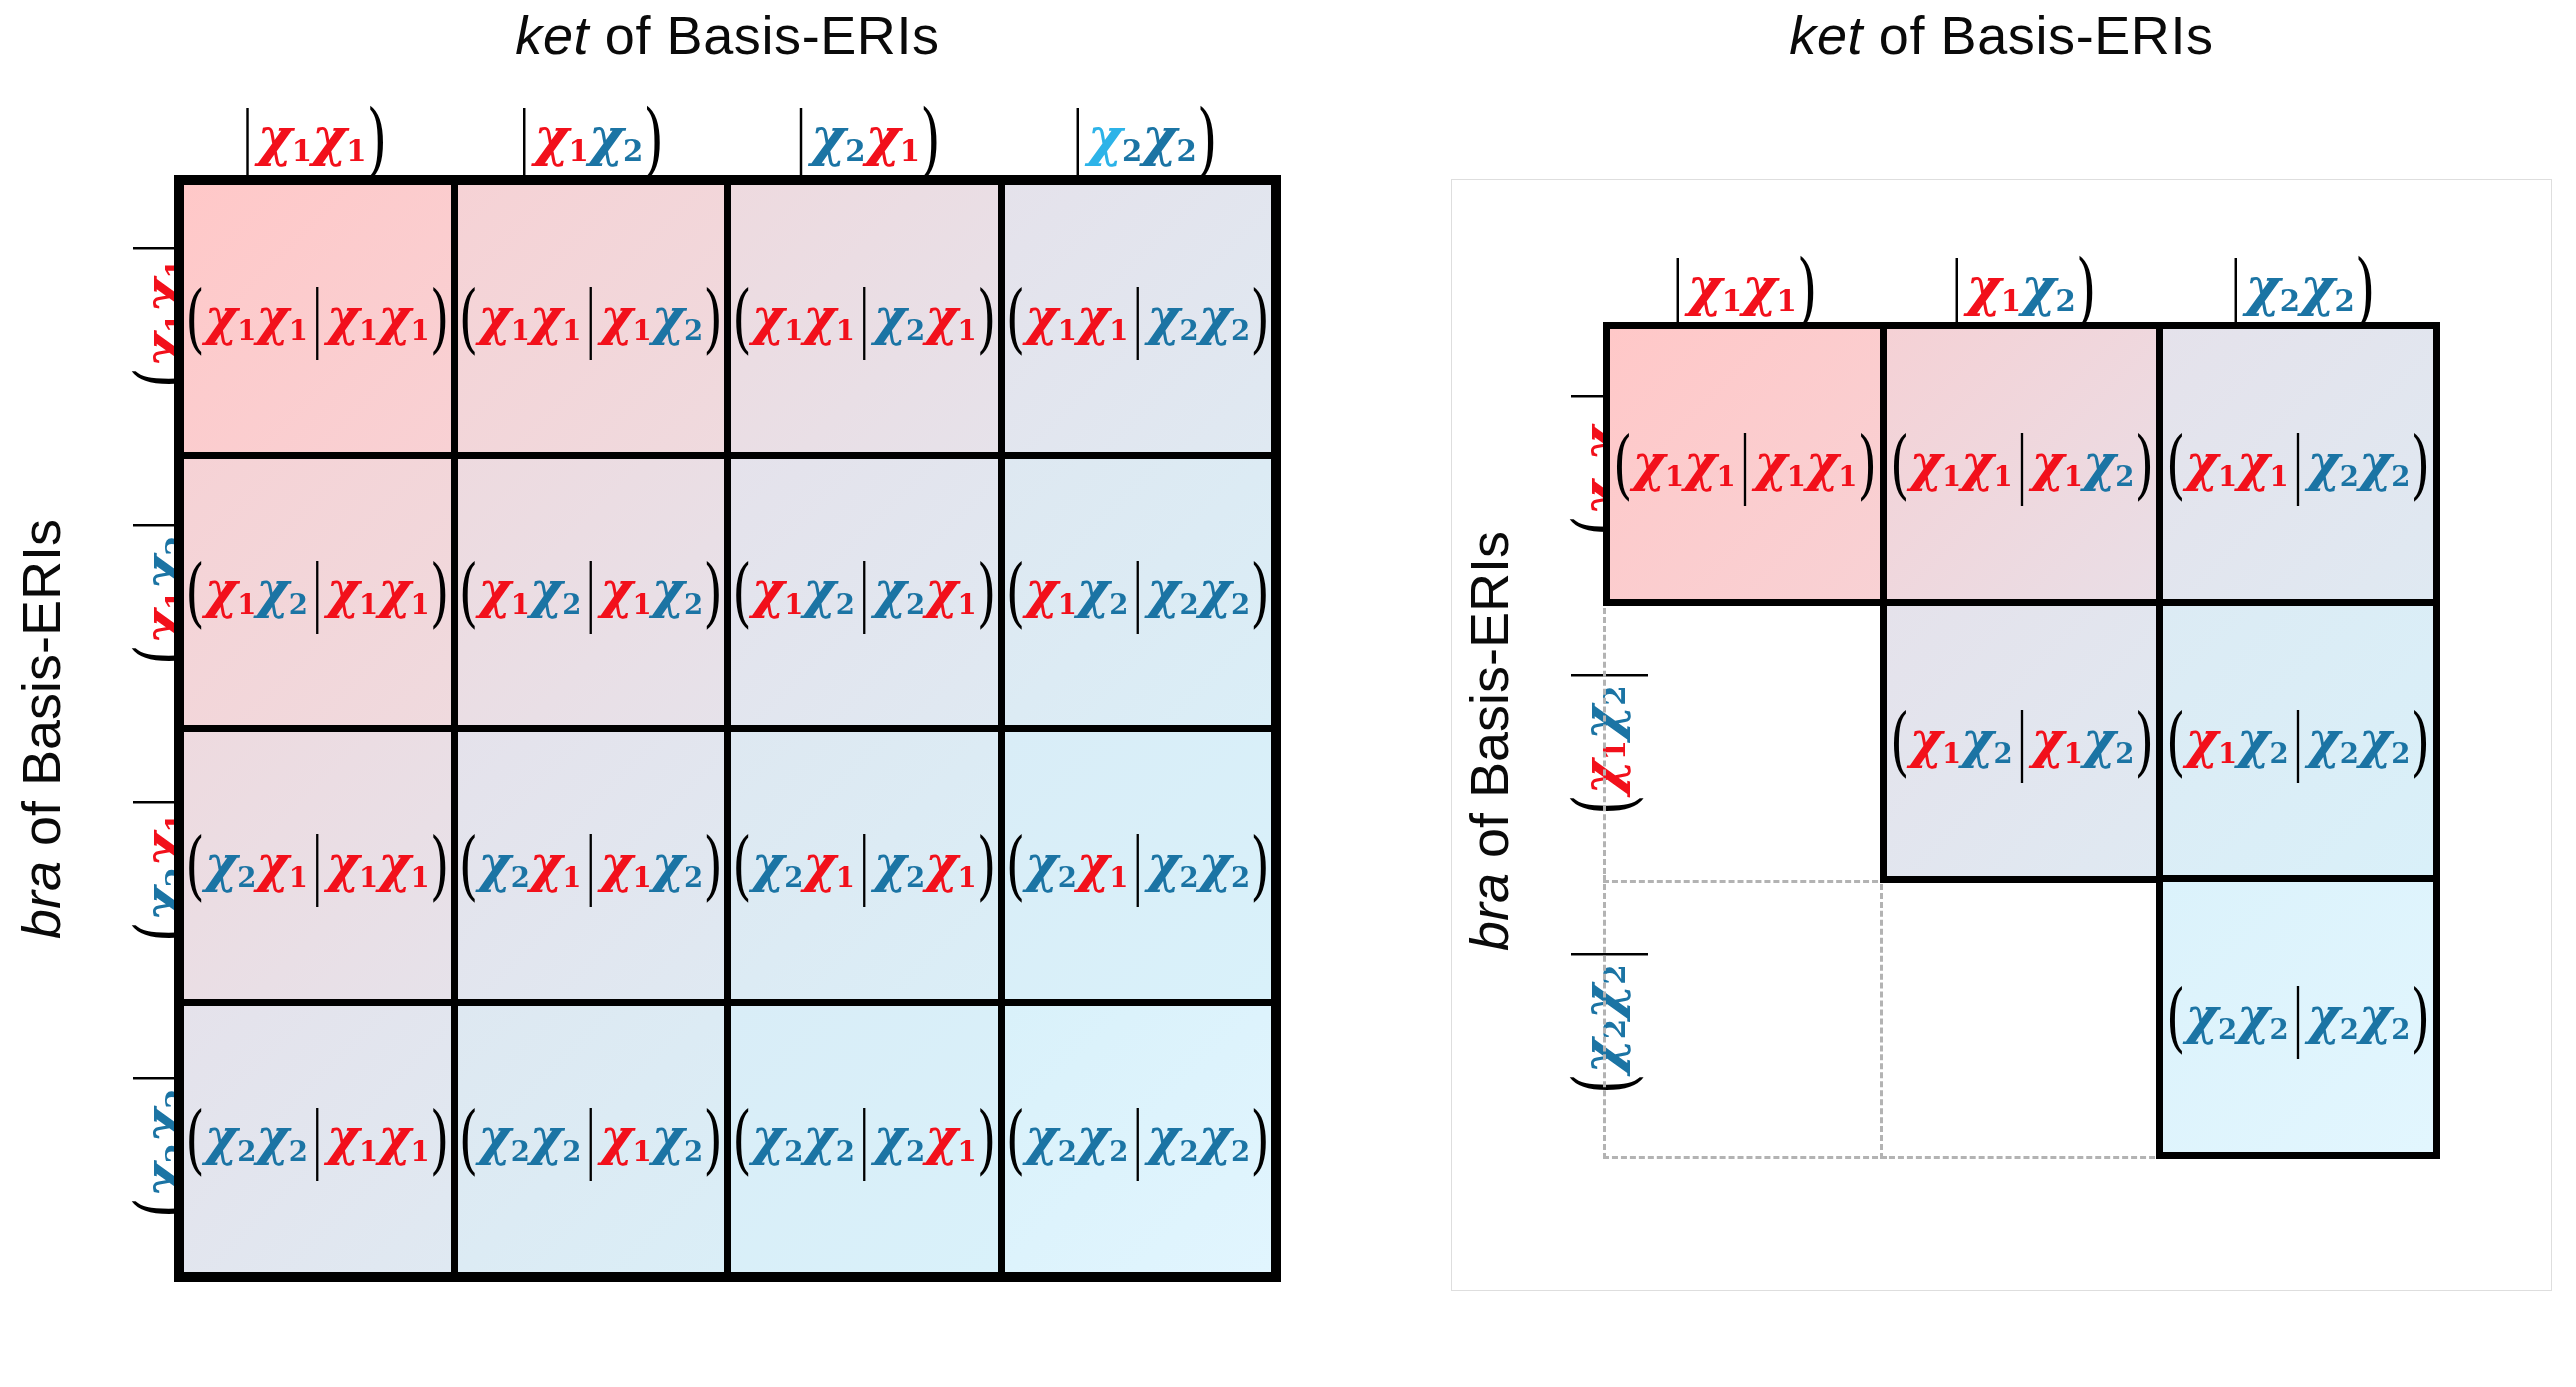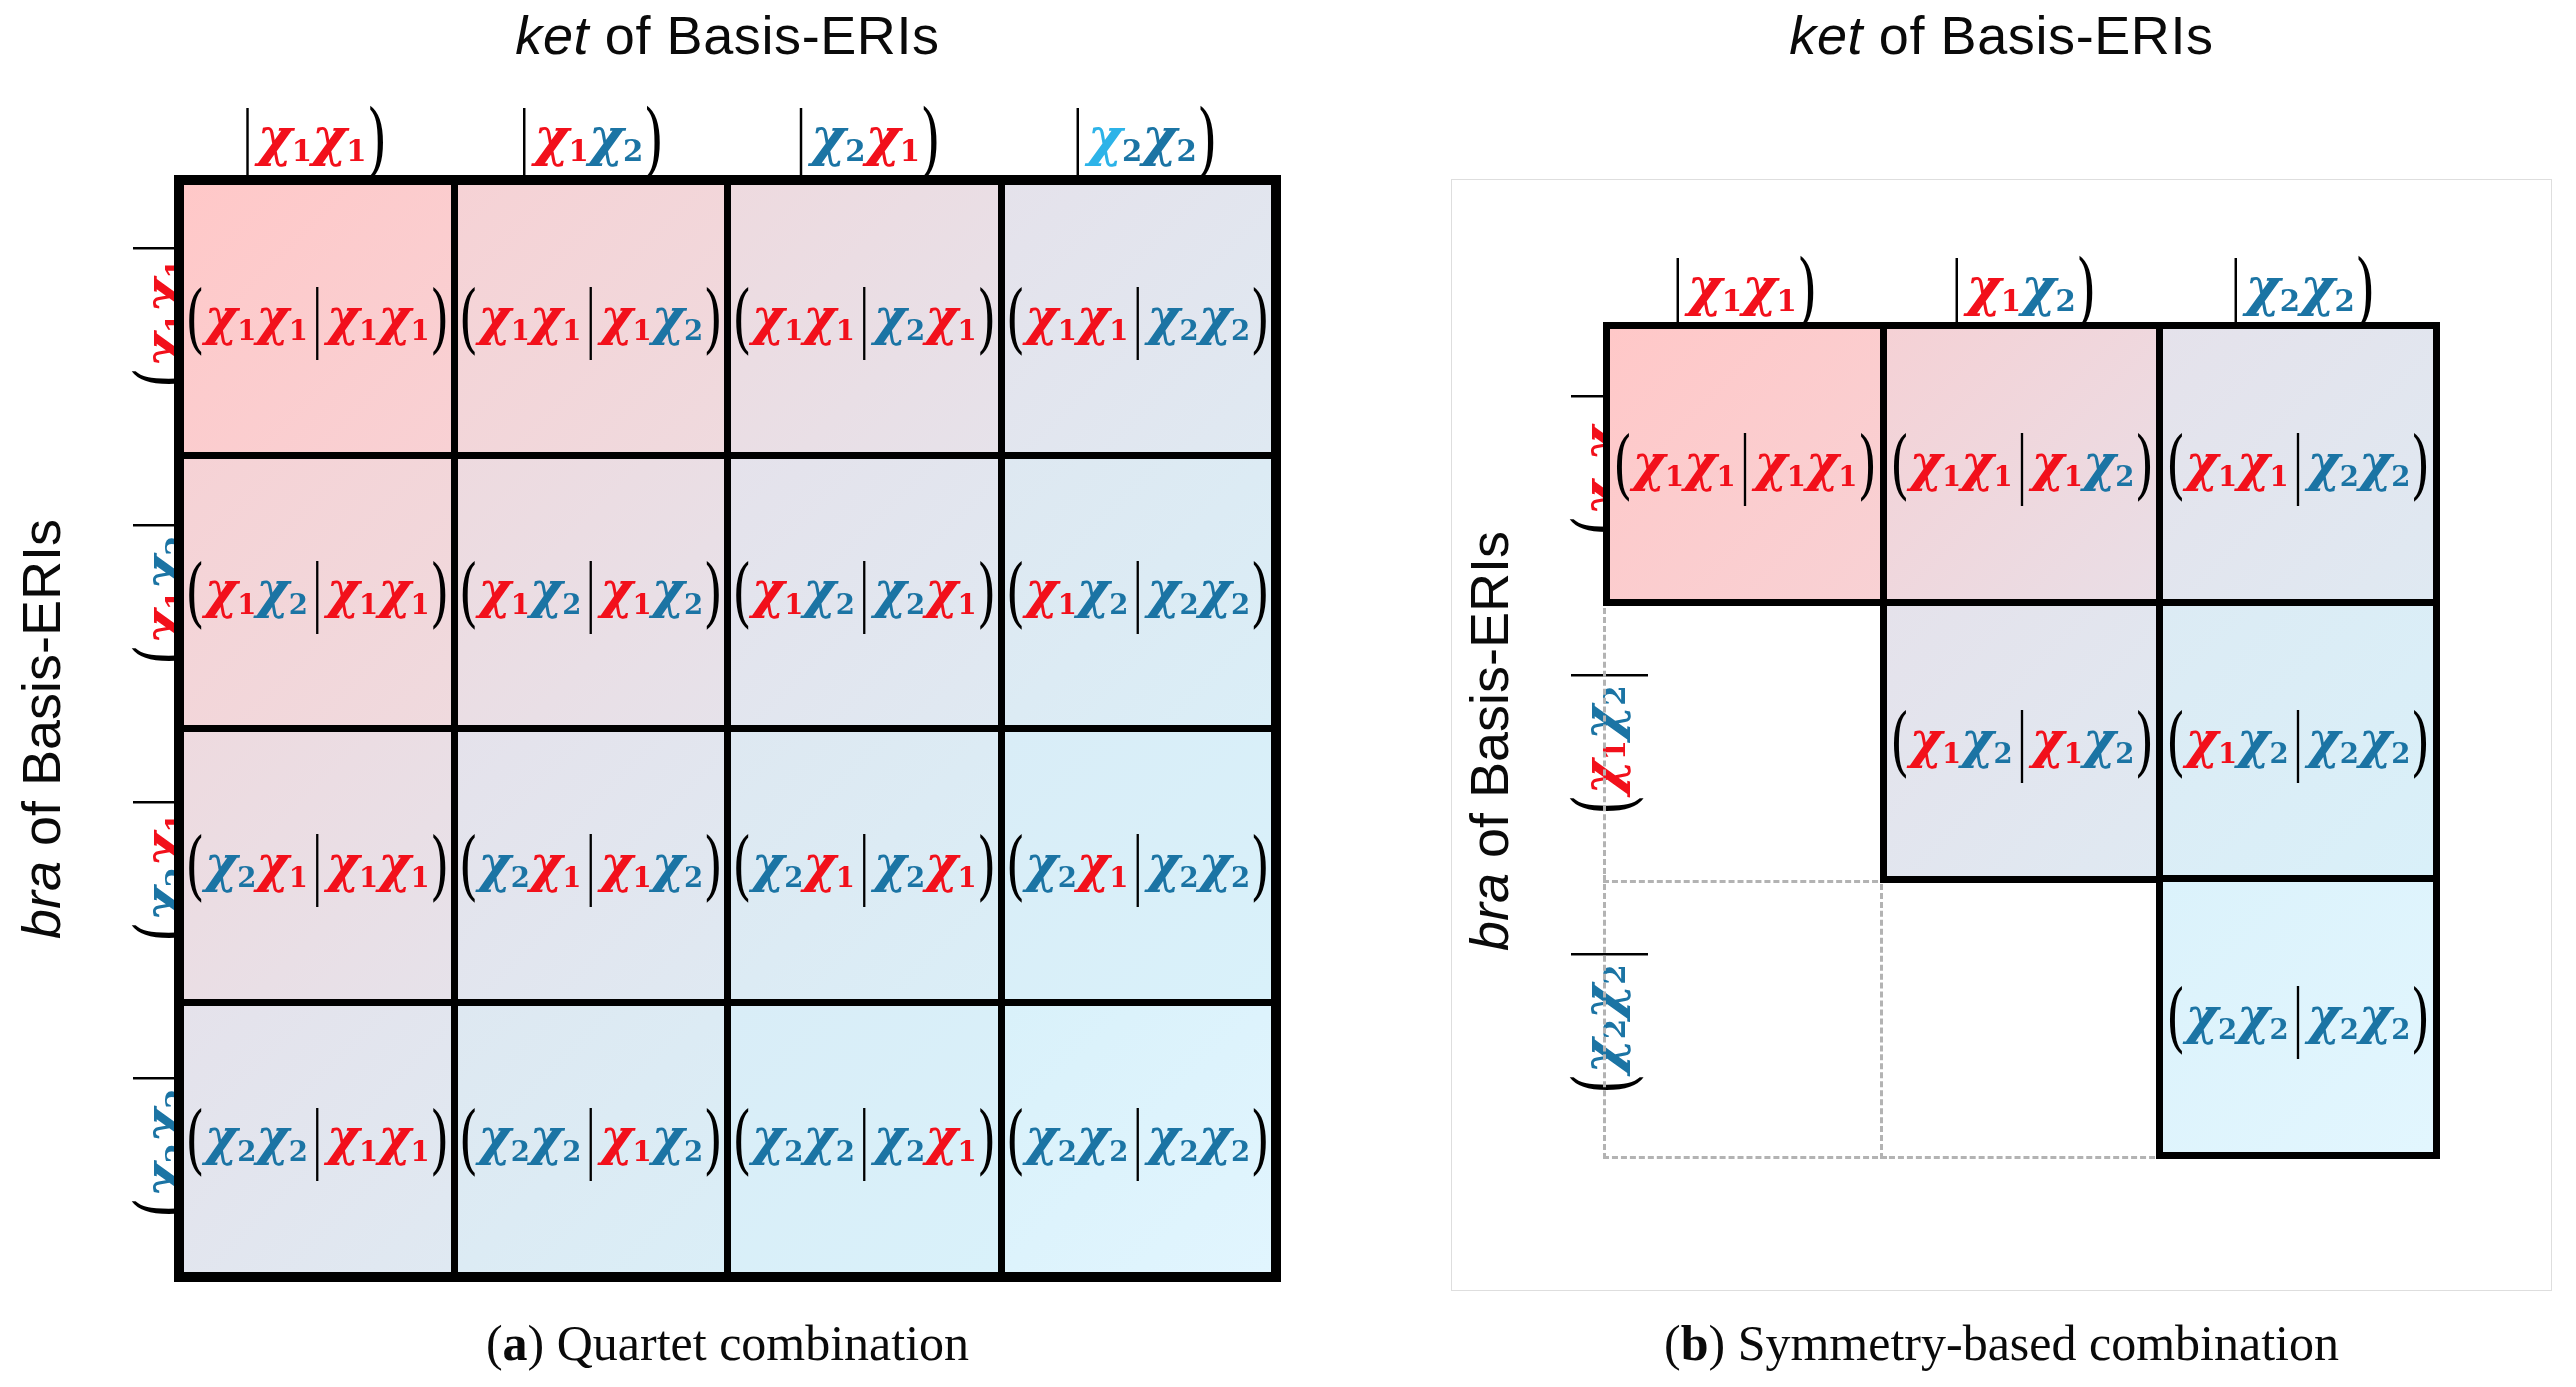--- a/index.html
+++ b/index.html
@@ -267,23 +267,20 @@
         <span class="paren">(</span>
         <span class="chi" style="color: rgb(27, 116, 164);">χ<sub style="color: rgb(27, 116, 164);">2</sub></span>
         <span class="chi" style="color: rgb(27, 116, 164);">χ<sub style="color: rgb(27, 116, 164);">2</sub></span>
         <span class="bar">|</span>
         <span class="chi" style="color: rgb(27, 116, 164);">χ<sub style="color: rgb(27, 116, 164);">2</sub></span>
         <span class="chi" style="color: rgb(27, 116, 164);">χ<sub style="color: rgb(27, 116, 164);">2</sub></span>
         <span class="paren">)</span>
       </div>
   </div>
 
-  <div class="caption" style="left:174px;top:1314px;width:1107px;">
-    <span>(</span><b>a</b><span>) Quartet combination</span>
-  </div>
 
   <div class="frame-b"></div>
 
   <div class="panel-title" style="left:1451px;top:3.9px;width:1101px;">
     <i>ket</i><span> of Basis-ERIs</span>
   </div>
 
   <div class="headers-b">
     <div class="hcell expr">
         <span class="bar">|</span>
@@ -373,18 +370,15 @@
   <div class="bcell expr gb4" style="left:2156px;top:875px;">
       <span class="paren">(</span>
       <span class="chi" style="color: rgb(27, 116, 164);">χ<sub style="color: rgb(27, 116, 164);">2</sub></span>
       <span class="chi" style="color: rgb(27, 116, 164);">χ<sub style="color: rgb(27, 116, 164);">2</sub></span>
       <span class="bar">|</span>
       <span class="chi" style="color: rgb(27, 116, 164);">χ<sub style="color: rgb(27, 116, 164);">2</sub></span>
       <span class="chi" style="color: rgb(27, 116, 164);">χ<sub style="color: rgb(27, 116, 164);">2</sub></span>
       <span class="paren">)</span>
     </div>
 
-  <div class="caption" style="left:1451px;top:1314px;width:1101px;">
-    <span>(</span><b>b</b><span>) Symmetry-based combination</span>
-  </div>
 
 </div>
 
 
 </body></html>

